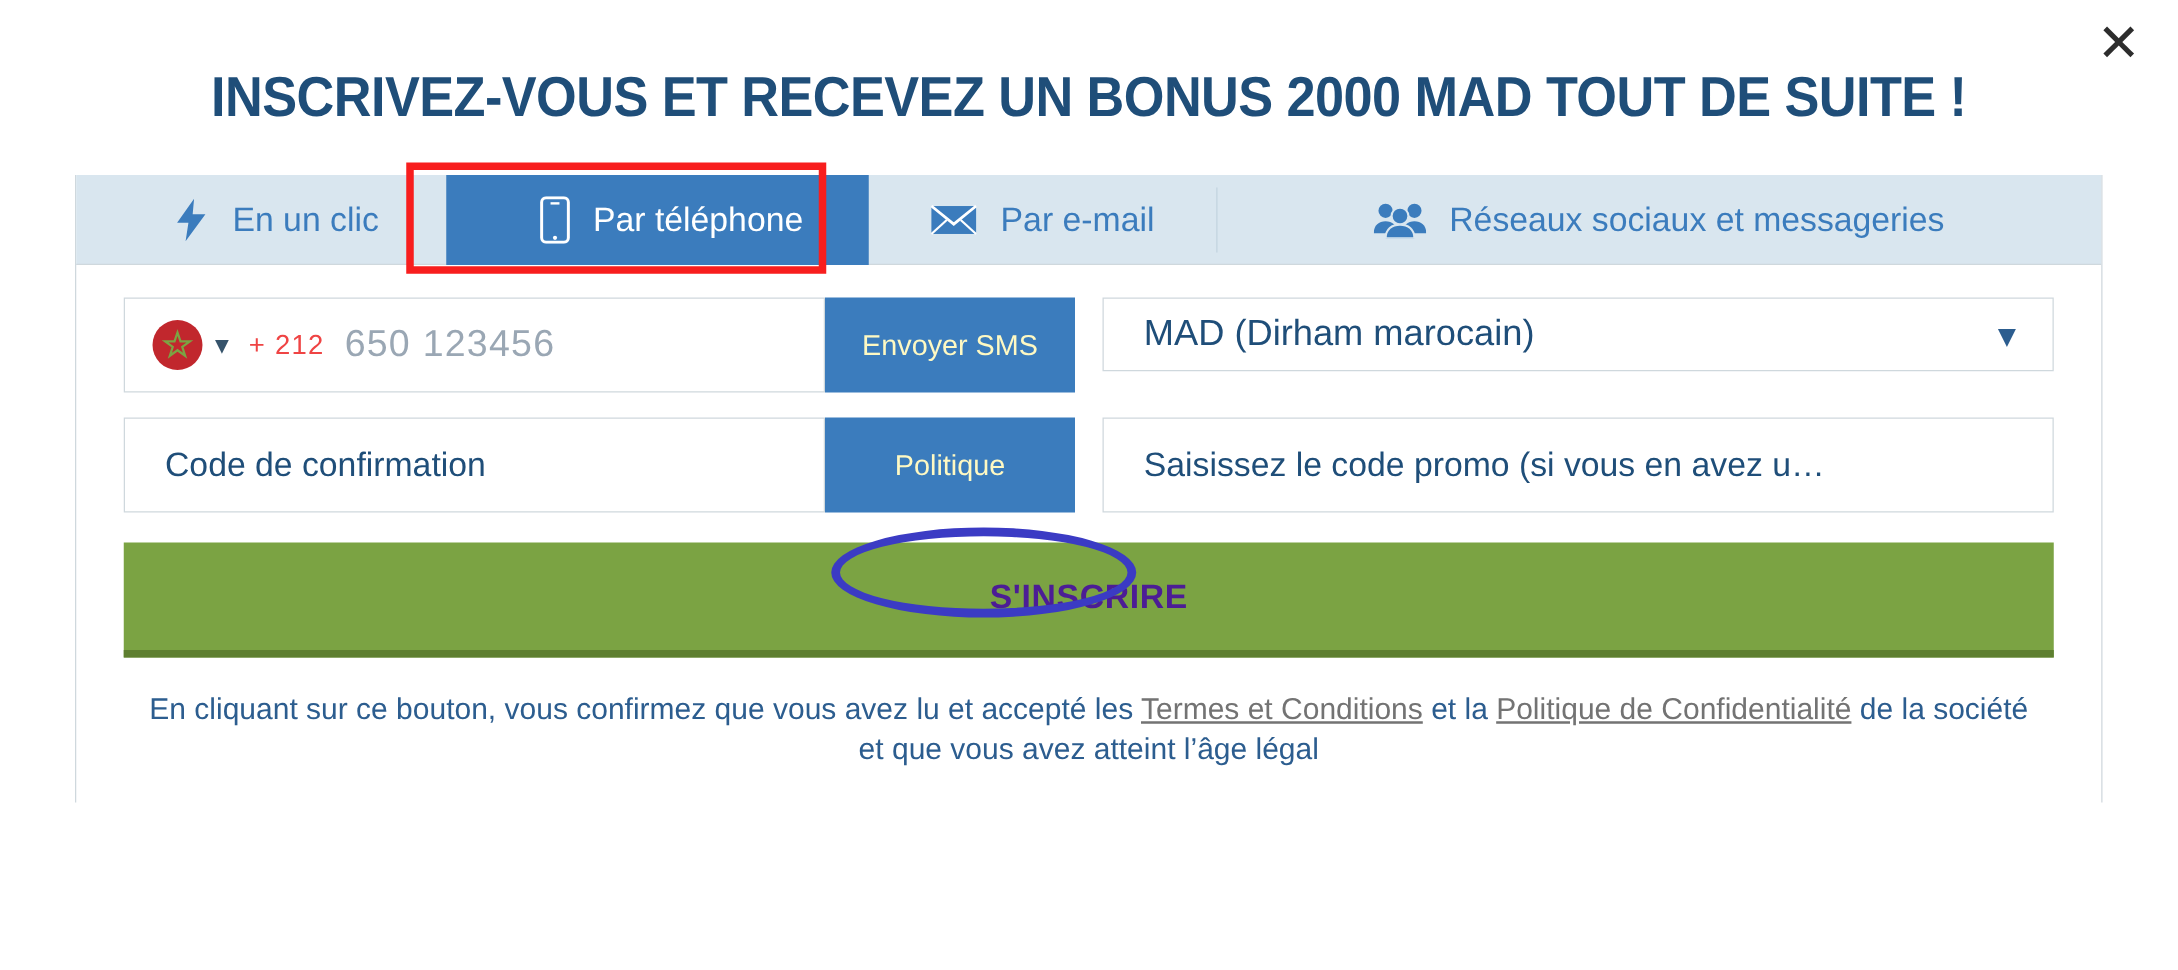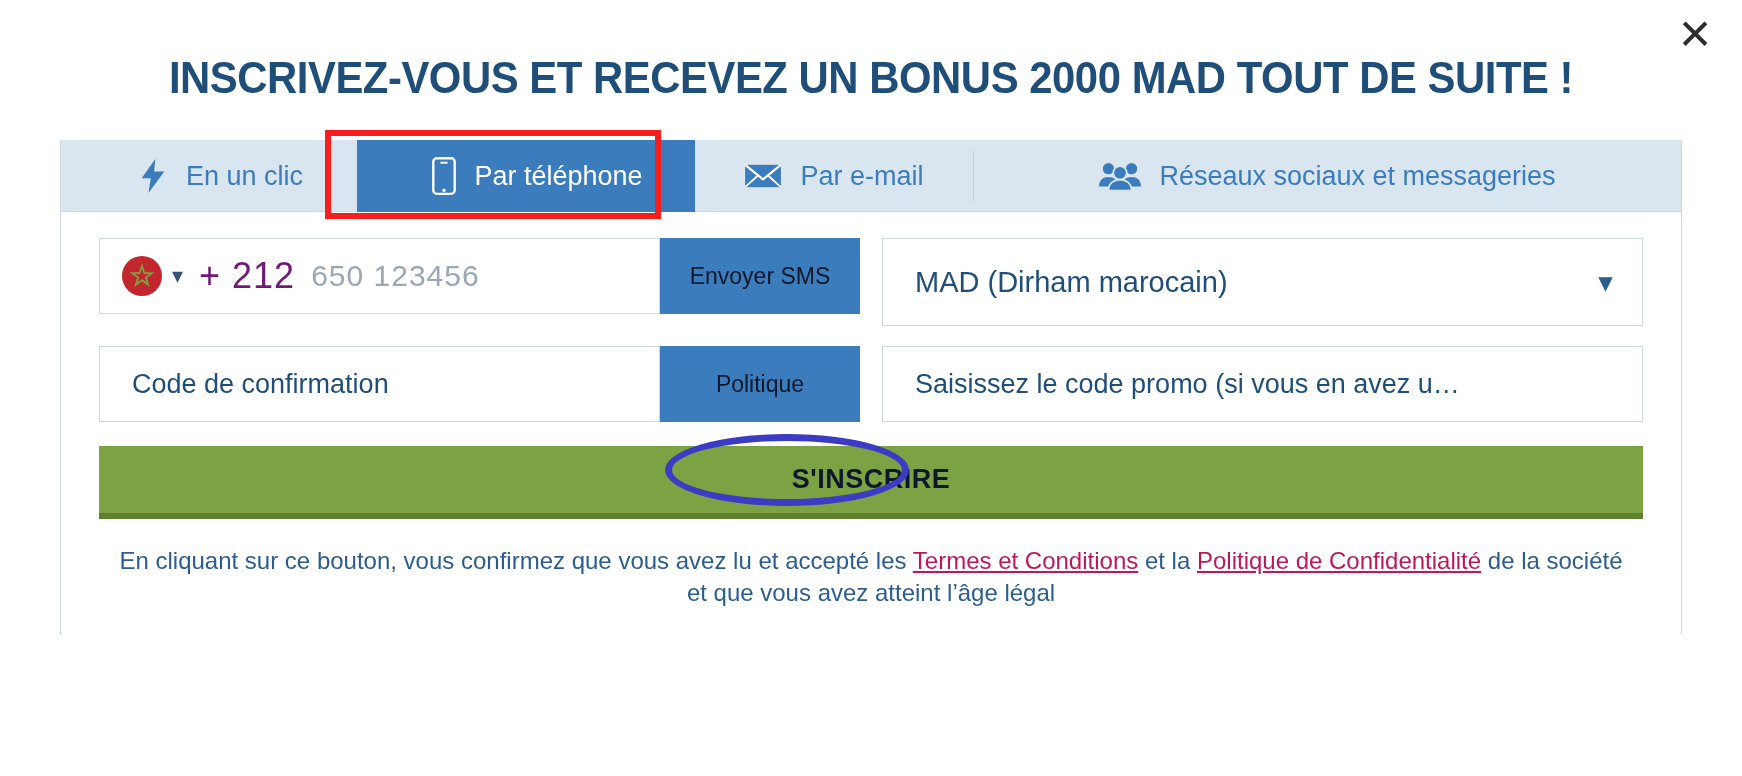--- a/index.html
+++ b/index.html
@@ -153,42 +153,42 @@
   .flag svg { display: block; }
 
   .caret-small {
     margin: 0 16px 0 10px;
     color: #36536b;
     font-size: 22px;
     line-height: 1;
     flex: 0 0 auto;
   }
 
-  .prefix { color: #701a75; font-size: 36px; letter-spacing: 1px; }
+  .prefix { color: #ef4444; font-size: 22px; letter-spacing: 1px; }
   .ph-num { color: #9aa7b4; font-size: 30px; margin-left: 16px; letter-spacing: 1px; }
 
   .placeholder { color: #1f4e79; }
 
   .btn-blue {
     width: 200px;
     height: 76px;
     background: #3b7cbd;
-    color: #0f172a;
+    color: #fef9c3;
     font-size: 23px;
     border: none;
     display: flex;
     align-items: center;
     justify-content: center;
     cursor: pointer;
     flex: 0 0 auto;
   }
 
   .select-field {
     flex: 1;
-    height: 88px;
+    height: 59px;
     border: 1px solid #cfd8dd;
     background: #ffffff;
     display: flex;
     align-items: center;
     justify-content: space-between;
     padding: 0 30px 0 32px;
     font-size: 29px;
     color: #1f4e79;
     cursor: pointer;
   }
@@ -199,25 +199,25 @@
     font-weight: bold;
   }
 
   
   .submit-wrap {
     position: relative;
     padding: 4px 38px 0 38px;
   }
   .submit {
     width: 100%;
-    height: 73px;
+    height: 92px;
     background: #7ba343;
     border: none;
     border-bottom: 6px solid #5e7f30;
-    color: #0f172a;
+    color: #4c1d95;
     font-size: 27px;
     font-weight: bold;
     letter-spacing: 0.5px;
     cursor: pointer;
     display: flex;
     align-items: center;
     justify-content: center;
   }
   .anno-ellipse {
     position: absolute;
@@ -233,21 +233,21 @@
 
   
   .footer {
     padding: 26px 48px 26px 48px;
     text-align: center;
     color: #2c5d8f;
     font-size: 24px;
     line-height: 1.33;
   }
   .footer a {
-    color: #be185d;
+    color: #737373;
     text-decoration: underline;
   }
 </style>
 </head>
 <body>
 
 <div class="page">
 
   <div class="close-btn">✕</div>
 

